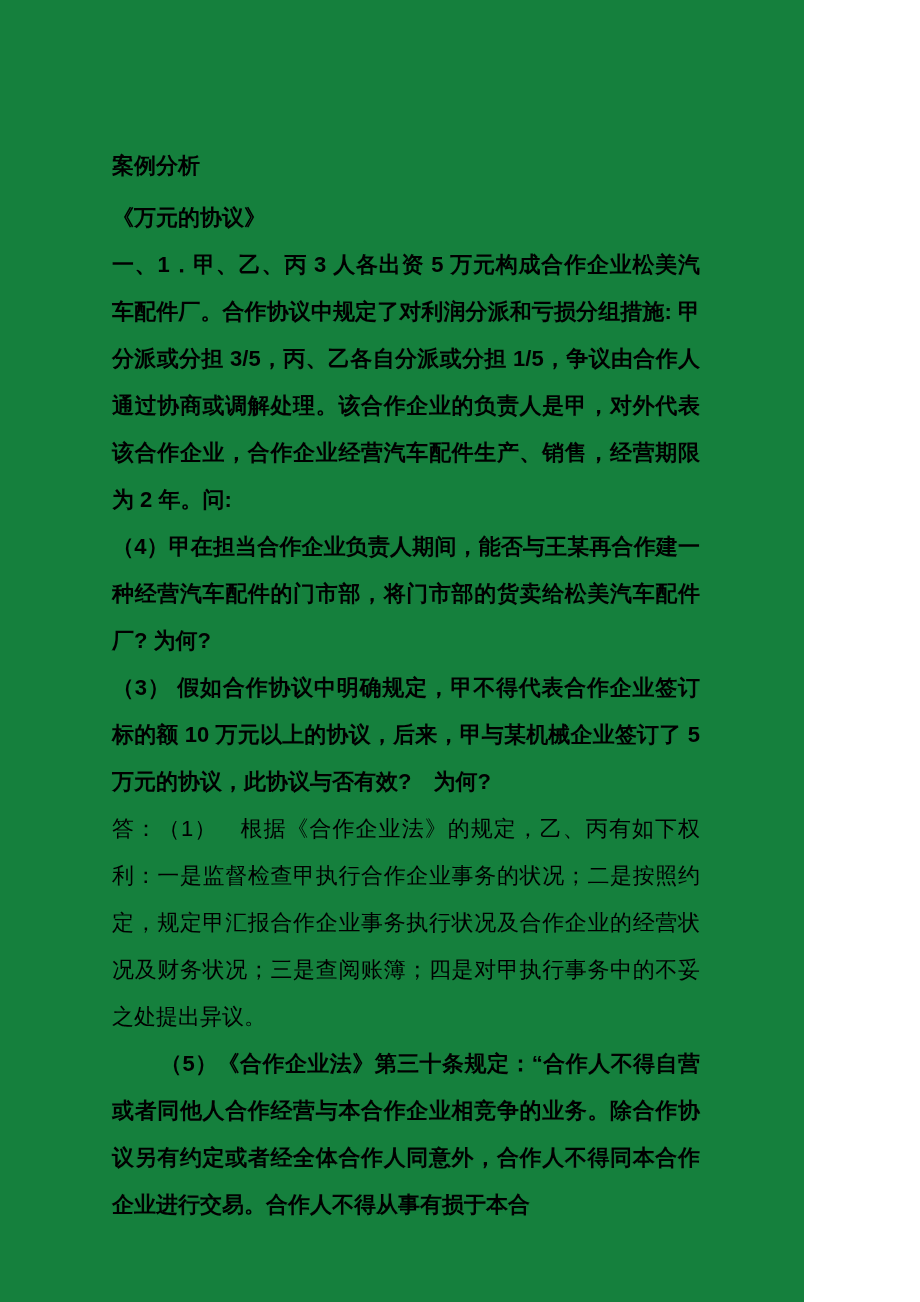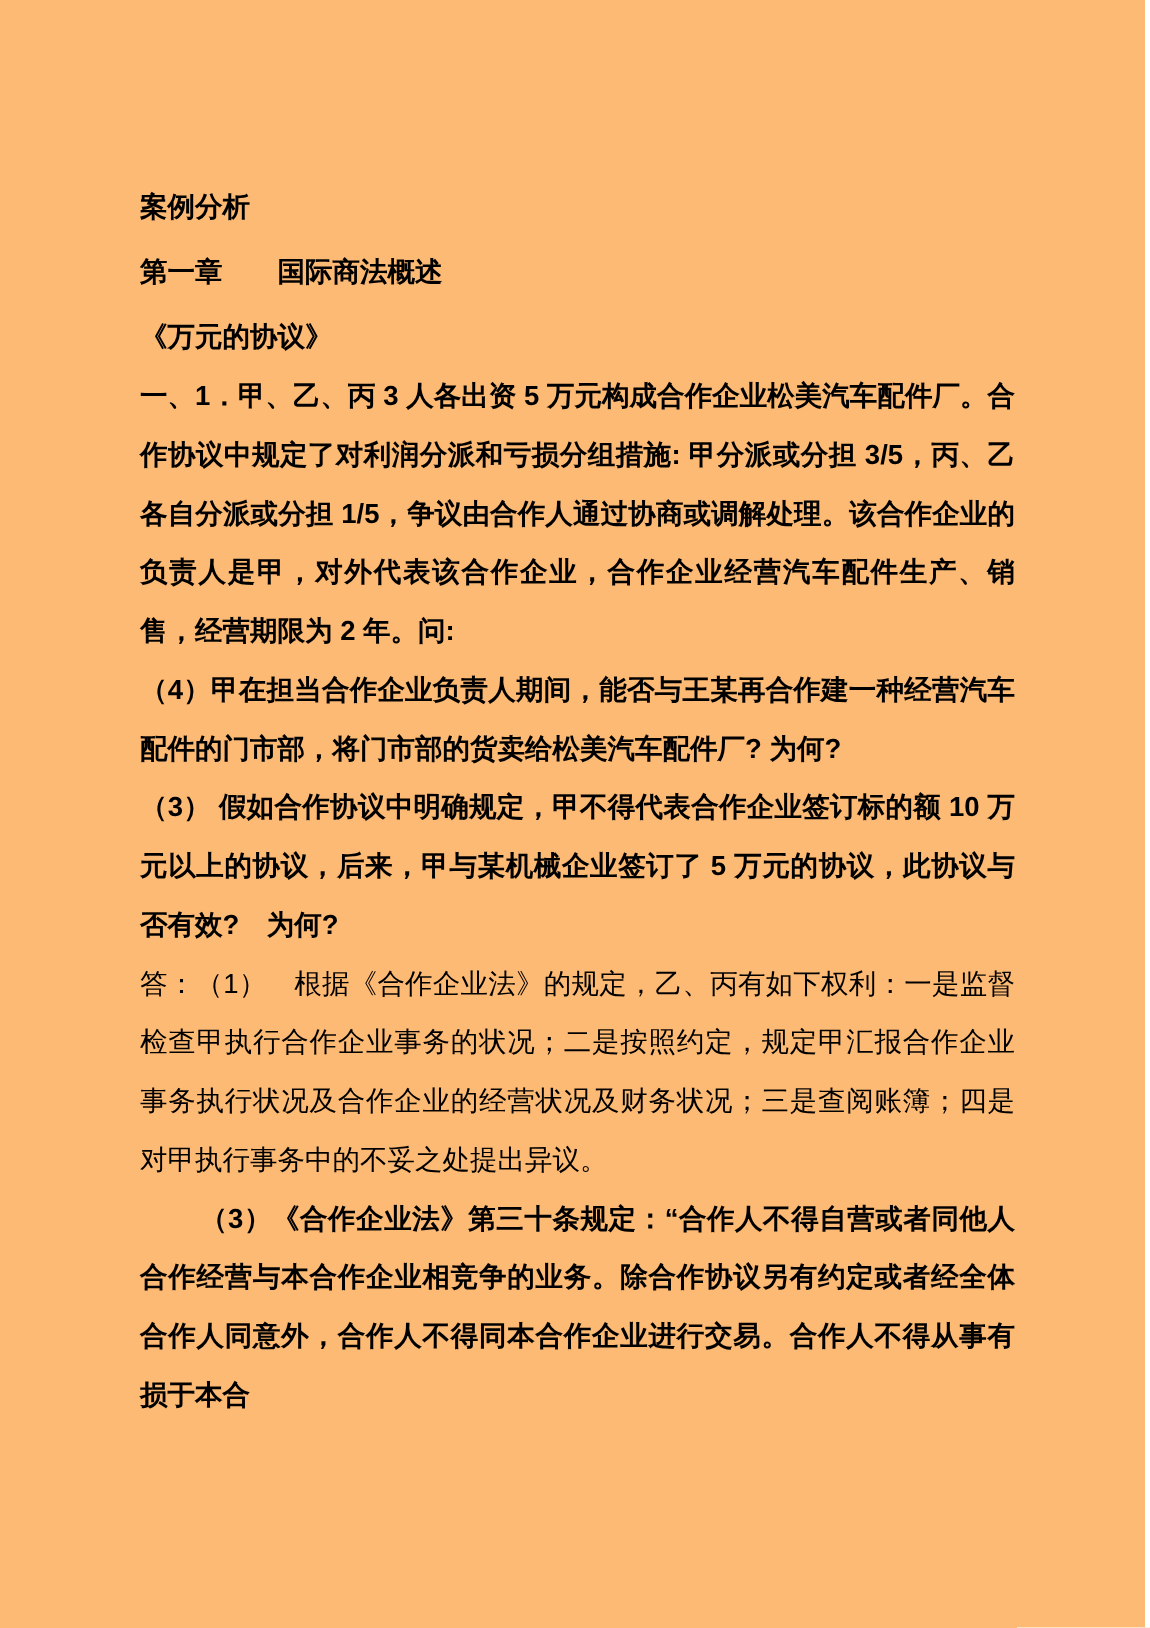--- a/index.html
+++ b/index.html
@@ -9,25 +9,25 @@
     background: #ffffff;
   }
   body {
     width: 920px;
     height: 1302px;
     font-family: "Liberation Sans", "DejaVu Sans", sans-serif;
     color: #000000;
   }
   .page {
     position: relative;
-    width: 916px;
+    width: 804px;
     height: 1302px;
     padding: 142px 104px 40px 112px;
     overflow: hidden;
-    background: #fdba74;
+    background: #15803d;
   }
   h1, h2, h3, p {
     margin: 0;
     padding: 0;
     font-size: 22px;
     line-height: 47px;
     font-weight: bold;
   }
   .doc-title,
   .chapter-heading,
@@ -45,28 +45,27 @@
   .bold { font-weight: normal; }
   .indent-first { text-indent: 48px; }
 </style>
 </head>
 <body>
 
 <div class="page">
 
   <h1 class="doc-title">案例分析</h1>
 
-  <h2 class="chapter-heading">第一章　　国际商法概述</h2>
 
   <h3 class="section-heading">《万元的协议》</h3>
 
   <p class="body-para">一、1．甲、乙、丙 3 人各出资 5 万元构成合作企业松美汽车配件厂。合作协议中规定了对利润分派和亏损分组措施: 甲分派或分担 3/5，丙、乙各自分派或分担 1/5，争议由合作人通过协商或调解处理。该合作企业的负责人是甲，对外代表该合作企业，合作企业经营汽车配件生产、销售，经营期限为 2 年。问:</p>
 
 
   <p class="body-para">（4）甲在担当合作企业负责人期间，能否与王某再合作建一种经营汽车配件的门市部，将门市部的货卖给松美汽车配件厂? 为何?</p>
 
   <p class="body-para">（3） 假如合作协议中明确规定，甲不得代表合作企业签订标的额 10 万元以上的协议，后来，甲与某机械企业签订了 5 万元的协议，此协议与否有效?　为何?</p>
 
   <p class="body-para bold">答：（1）　根据《合作企业法》的规定，乙、丙有如下权利：一是监督检查甲执行合作企业事务的状况；二是按照约定，规定甲汇报合作企业事务执行状况及合作企业的经营状况及财务状况；三是查阅账簿；四是对甲执行事务中的不妥之处提出异议。</p>
 
-  <p class="body-para indent-first">（3）《合作企业法》第三十条规定：“合作人不得自营或者同他人合作经营与本合作企业相竞争的业务。除合作协议另有约定或者经全体合作人同意外，合作人不得同本合作企业进行交易。合作人不得从事有损于本合</p>
+  <p class="body-para indent-first">（5）《合作企业法》第三十条规定：“合作人不得自营或者同他人合作经营与本合作企业相竞争的业务。除合作协议另有约定或者经全体合作人同意外，合作人不得同本合作企业进行交易。合作人不得从事有损于本合</p>
 
 </div>
 
 </body></html>

